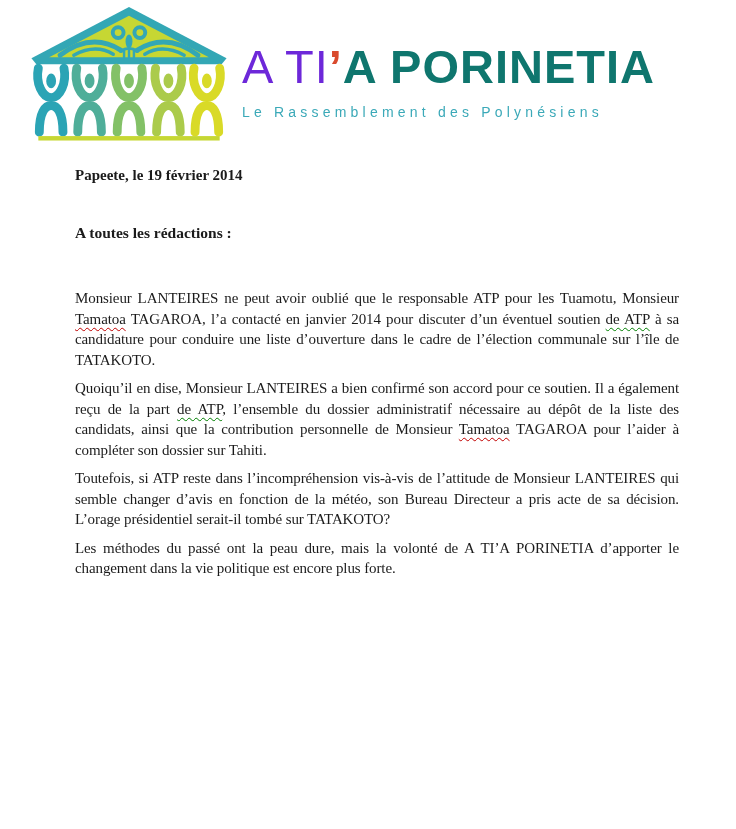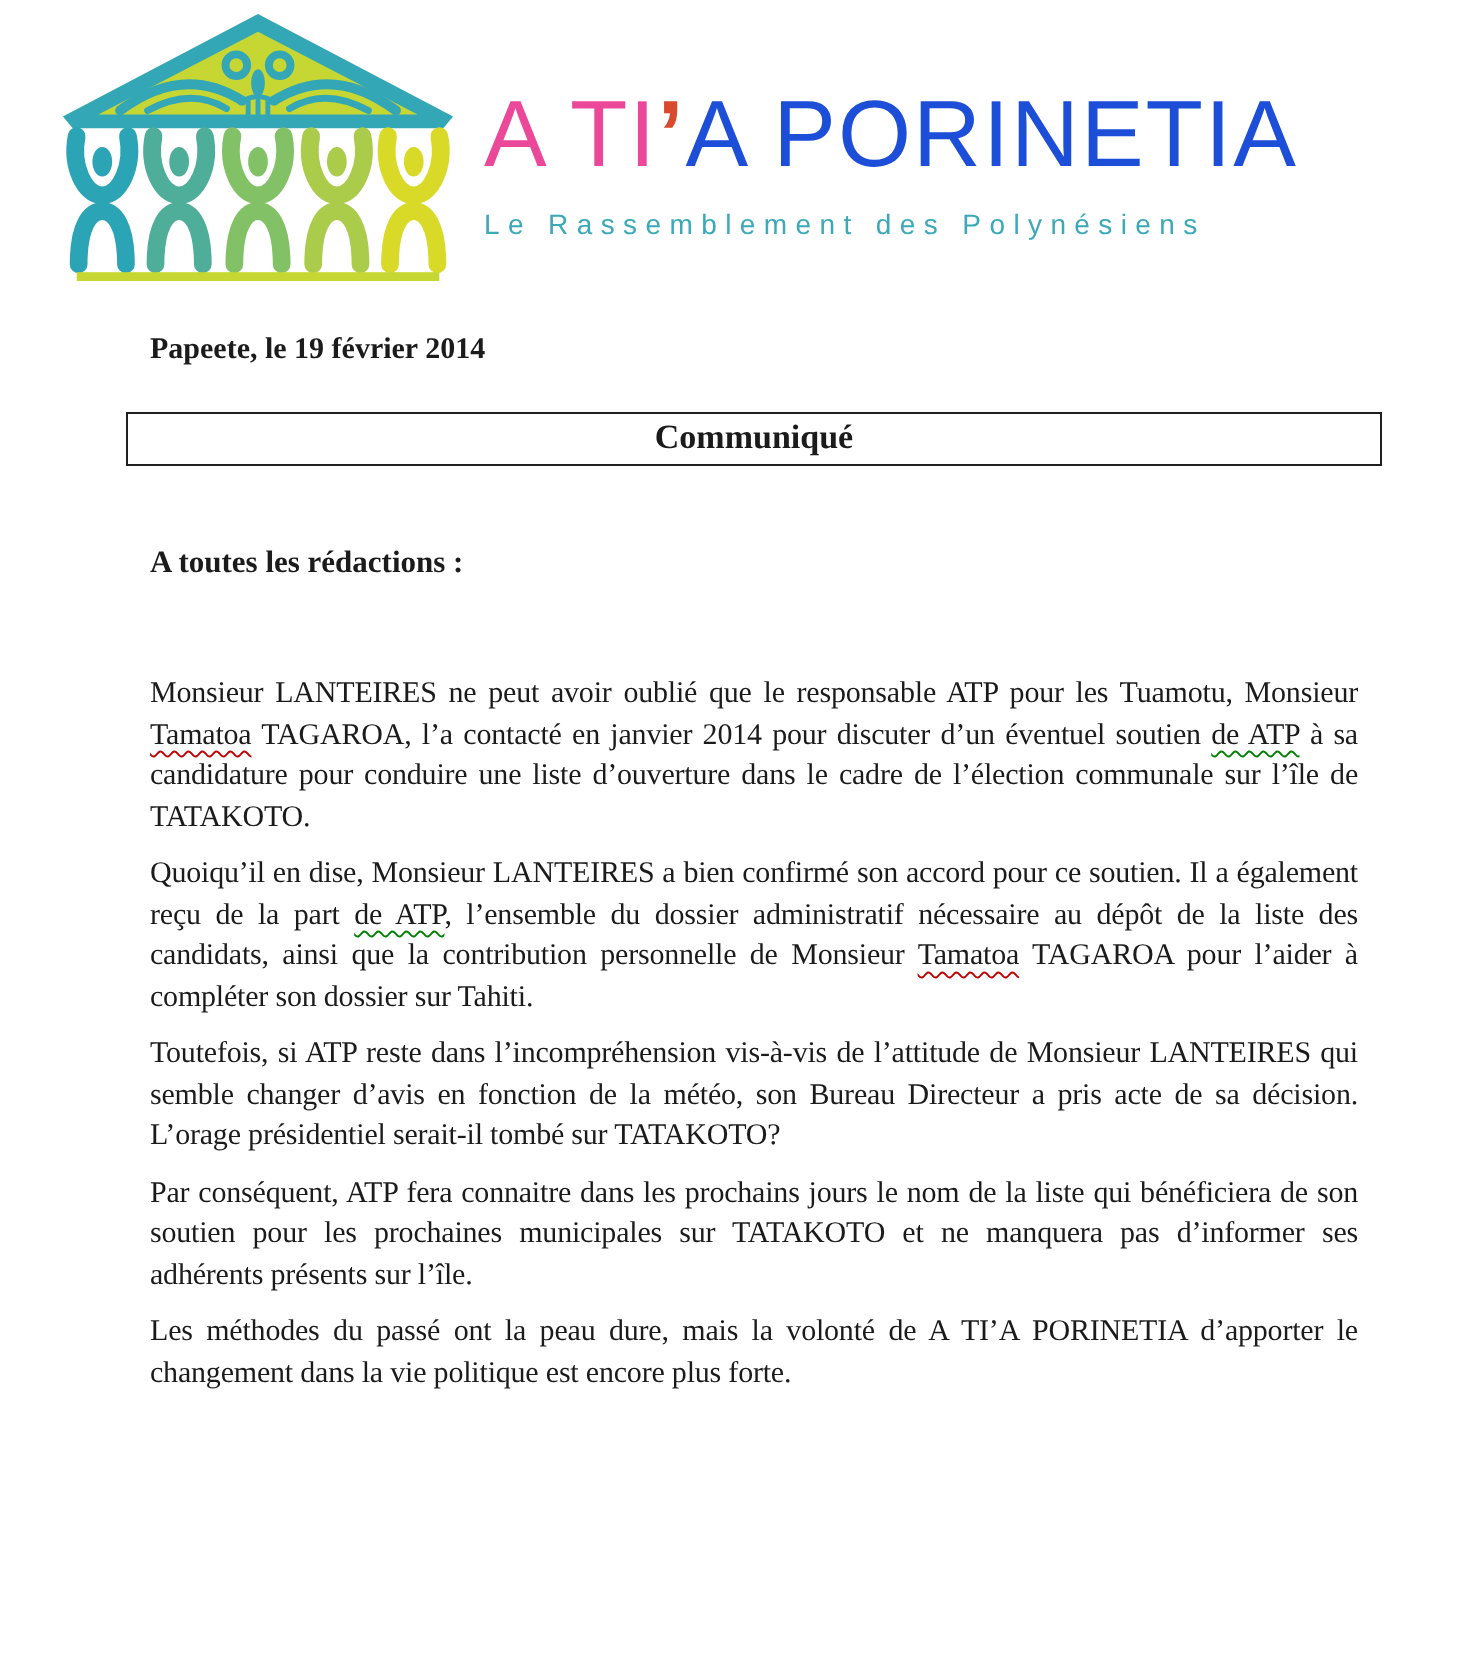--- a/index.html
+++ b/index.html
@@ -96,35 +96,33 @@
       <ellipse cx="60" cy="76" rx="5" ry="7.5" fill="#4fae99"></ellipse>
       <ellipse cx="100" cy="76" rx="5" ry="7.5" fill="#83c167"></ellipse>
       <ellipse cx="140" cy="76" rx="5" ry="7.5" fill="#abcb4b"></ellipse>
       <ellipse cx="179" cy="76" rx="5" ry="7.5" fill="#d9da27"></ellipse>
 
       <rect x="8" y="132" width="184" height="4.5" fill="#c6d733"></rect>
     </svg>
 
     <div class="brand">
       <div class="brand-title">
-        <span style="color: #ec4899;">A TI</span><span class="apo" style="color: rgb(217, 74, 45);">’</span><span style="color: #1d4ed8;">A PORINETIA</span>
+        <span style="color: #6d28d9;">A TI</span><span class="apo" style="color: rgb(217, 74, 45);">’</span><span style="color: #0f766e; font-weight: bold;">A PORINETIA</span>
       </div>
       <div class="brand-sub" style="color: rgb(59, 169, 184);">Le Rassemblement des Polynésiens</div>
     </div>
   </div>
 
   <div class="content">
     <div class="dateline">Papeete, le 19 février 2014</div>
 
-    <div class="banner">Communiqué</div>
 
     <div class="salutation">A toutes les rédactions :</div>
 
 
     <div class="paragraphs">
         <p><span>Monsieur LANTEIRES ne peut avoir oublié que le responsable ATP pour les Tuamotu, Monsieur </span><span class="mark-spell">Tamatoa</span><span> TAGAROA, l’a contacté en janvier 2014 pour discuter d’un éventuel soutien </span><span class="mark-grammar">de ATP</span><span> à sa candidature pour conduire une liste d’ouverture dans le cadre de l’élection communale sur l’île de TATAKOTO.</span></p>
         <p><span>Quoiqu’il en dise, Monsieur LANTEIRES a bien confirmé son accord pour ce soutien. Il a également reçu de la part </span><span class="mark-grammar">de ATP</span><span>, l’ensemble du dossier administratif nécessaire au dépôt de la liste des candidats, ainsi que la contribution personnelle de Monsieur </span><span class="mark-spell">Tamatoa</span><span> TAGAROA pour l’aider à compléter son dossier sur Tahiti.</span></p>
         <p><span>Toutefois, si ATP reste dans l’incompréhension vis-à-vis de l’attitude de Monsieur LANTEIRES qui semble changer d’avis en fonction de la météo, son Bureau Directeur a pris acte de sa décision. L’orage présidentiel serait-il tombé sur TATAKOTO?</span></p>
-        <p><span>Par conséquent, ATP fera connaitre dans les prochains jours le nom de la liste qui bénéficiera de son soutien pour les prochaines municipales sur TATAKOTO et ne manquera pas d’informer ses adhérents présents sur l’île.</span></p>
         <p><span>Les méthodes du passé ont la peau dure, mais la volonté de A TI’A PORINETIA d’apporter le changement dans la vie politique est encore plus forte.</span></p>
       </div>
   </div>
 </div>
 
 </body></html>

